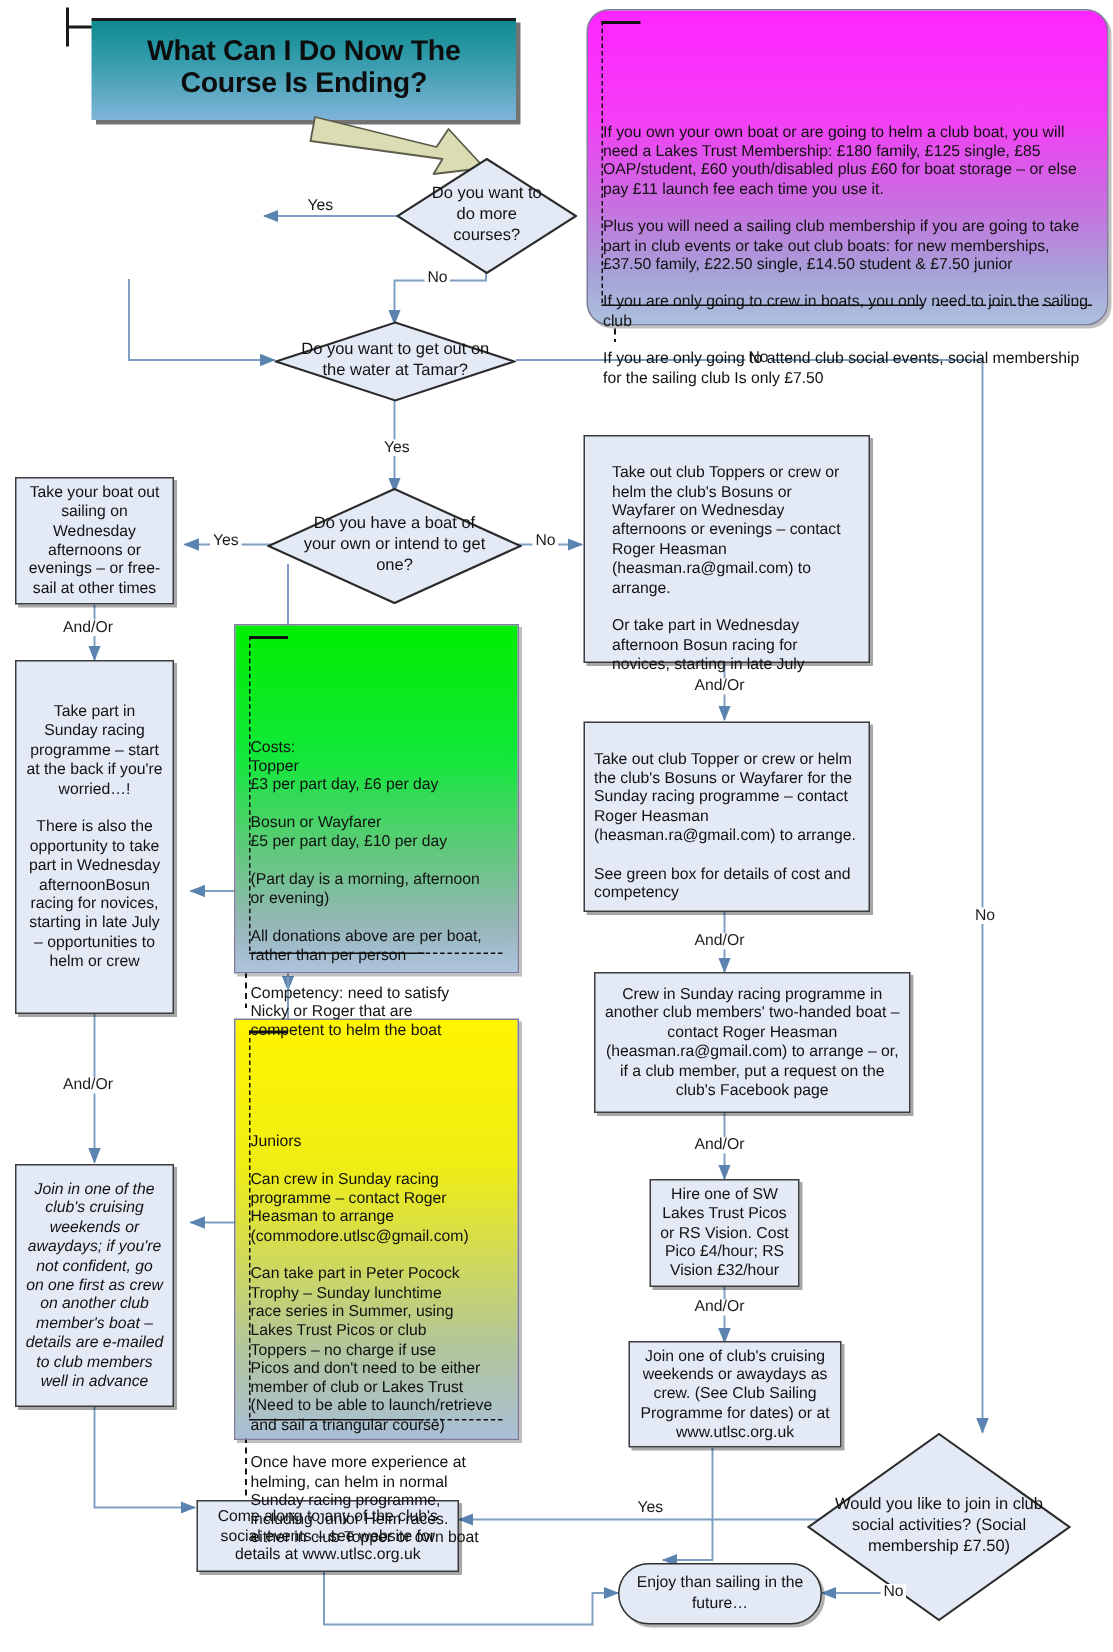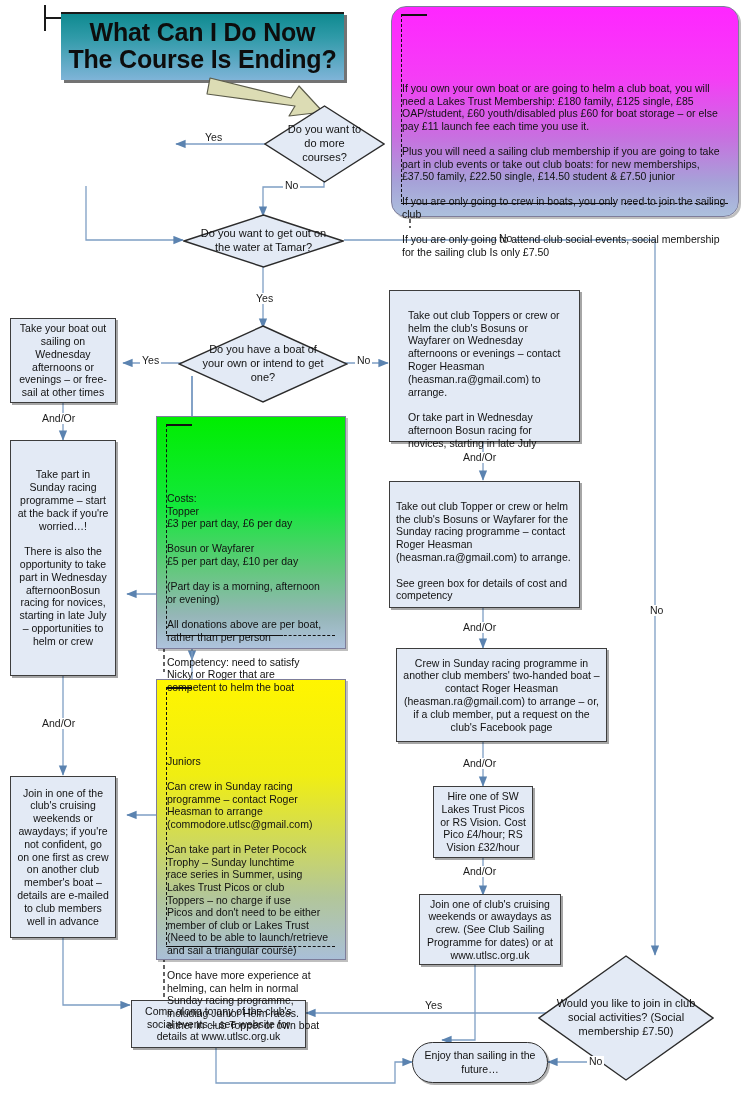--- a/index.html
+++ b/index.html
@@ -29,21 +29,21 @@
     left: 61px; top: 12px;
     width: 283px; height: 68px;
     background: linear-gradient(180deg, #0f8a90 0%, #2f9aa8 35%, #7fb4d8 100%);
     border-top: 2px solid #1a1a1a;
     box-shadow: 3px 3px 0 rgba(0,0,0,0.55);
     display: flex; align-items: center; justify-content: center;
     text-align: center;
     padding: 2px 6px 4px 6px;
   }
   .title-banner .t {
-    font-size: 25px;
+    font-size: 19px;
     font-weight: bold;
     color: #0d0d0d;
     line-height: 1.08;
     letter-spacing: -0.2px;
   }
   .title-tick {
     position: absolute;
     left: 44px; top: 5px;
     width: 2px; height: 26px;
     background: #1a1a1a;
@@ -278,21 +278,21 @@
   <div class="node center" style="left:10px; top:318px; width:106px; height:85px;">
     <span>Take your boat out sailing on Wednesday afternoons or evenings – or free-sail at other times</span>
   </div>
 
   <div class="node center" style="left:10px; top:440px; width:106px; height:236px;">
     <span>Take part in Sunday racing programme – start at the back if you're worried…!
 
 There is also the opportunity to take part in Wednesday afternoonBosun racing for novices, starting in late July – opportunities to helm or crew</span>
   </div>
 
-  <div class="node center" style="left:10px; top:776px; width:106px; height:162px;">
+  <div class="node center" style="left:10px; top:776px; width:106px; height:162px;font-style:italic;">
     <span>Join in one of the club's cruising weekends or awaydays; if you're not confident, go on one first as crew on another club member's boat – details are e-mailed to club members well in advance</span>
   </div>
 
   <div class="note note-green" style="left:156px; top:416px; width:190px; height:233px;">
     <div class="fold-line"></div>
     <div class="dashv"></div>
     <div class="baseline-solid"></div>
     <div class="baseline-dashed"></div>
     <div class="txt">Costs:
 Topper

